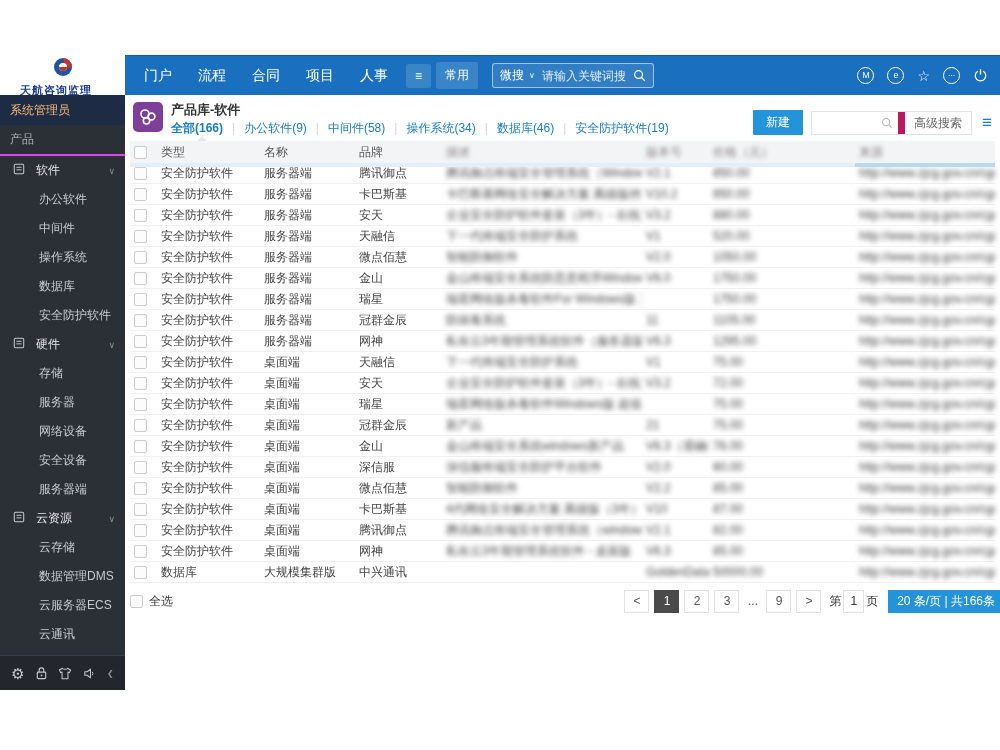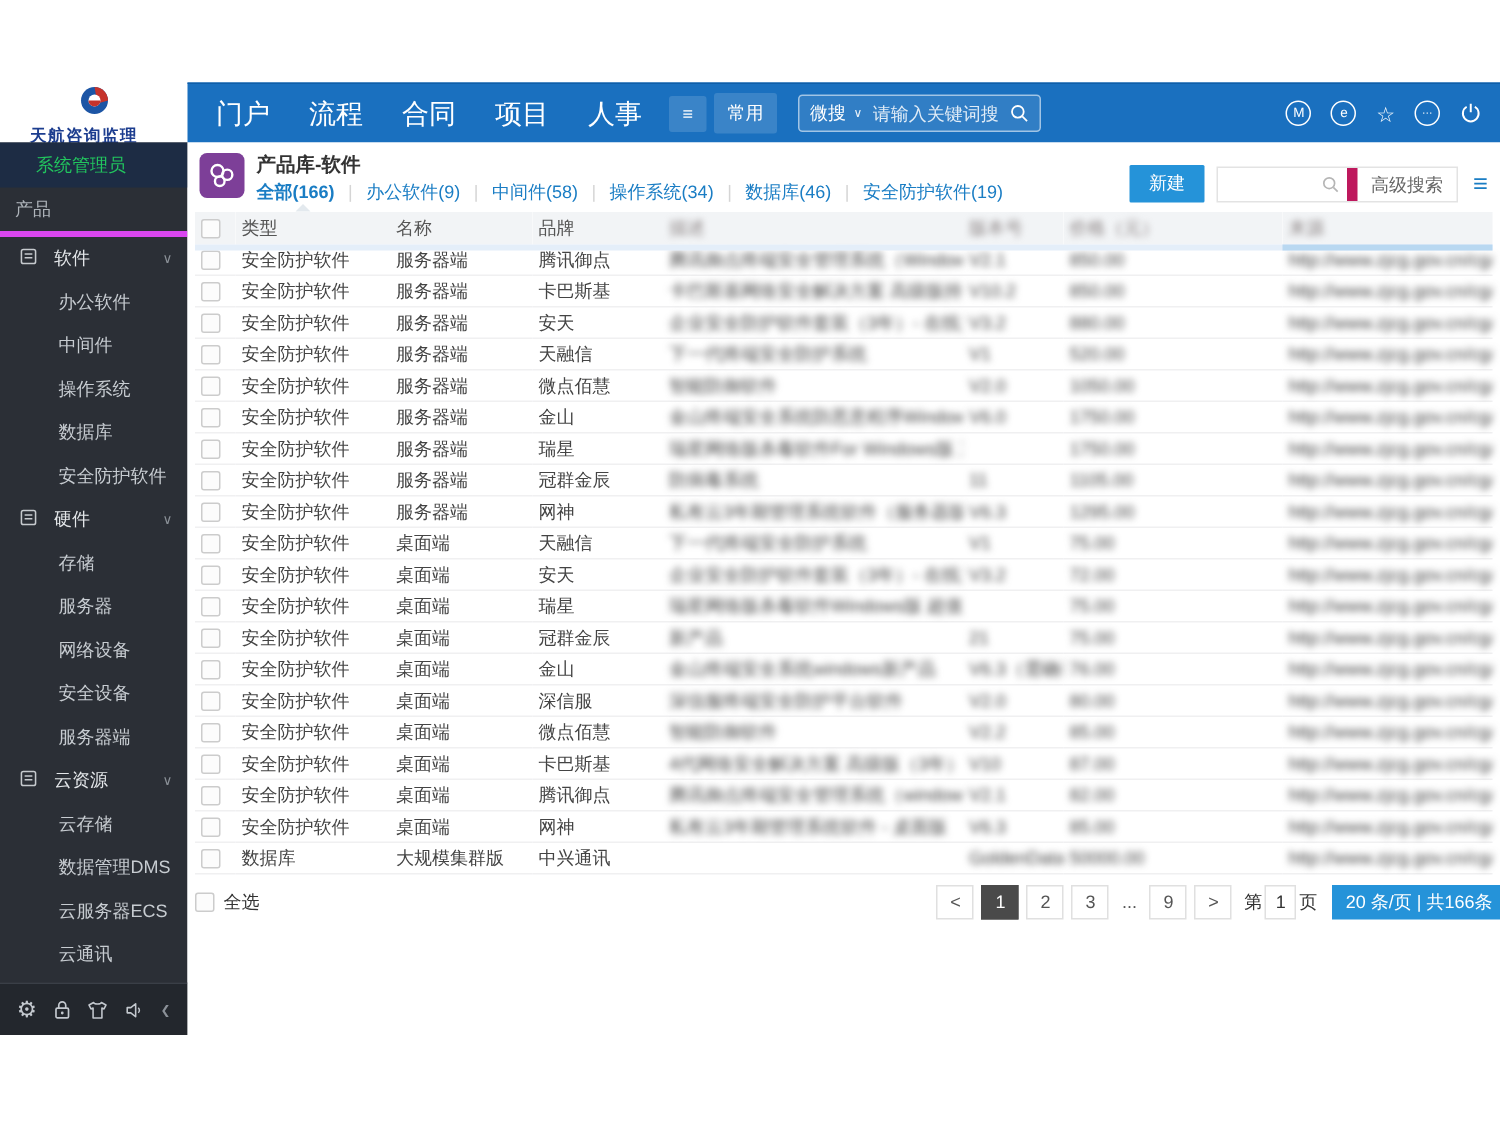--- a/index.html
+++ b/index.html
@@ -10,38 +10,38 @@
   
   .topbar{position:absolute;top:0;left:0;width:1000px;height:40px;display:flex;}
   .logo-block{width:125px;background:#fff;box-sizing:border-box;padding:2px 4px 0 4px;}
   .logo-row{display:flex;align-items:center;gap:4px;flex-direction:column;}
   .logo-mark{flex:0 0 auto;}
   .logo-texts{line-height:1;}
   .logo-title{color:#1c3d8f;font-weight:bold;font-size:11px;letter-spacing:1px;}
   .logo-sub{font-size:5px;color:#999;margin-top:1px;}
   .login-link{color:#2e9e3e;font-size:10px;margin:3px 0 0 16px;}
   .navbar{flex:1;background:#1a70bf;display:flex;align-items:center;color:#fff;padding:0 8px 0 6px;border-top:1px solid #0f5ea8;}
-  .nav-item{font-size:18px;margin:0 13px;cursor:pointer;white-space:nowrap;}
+  .nav-item{font-size:14px;margin:0 13px;cursor:pointer;white-space:nowrap;}
   .nav-box{background:rgba(255,255,255,.14);border-radius:2px;padding:5px 9px;font-size:12px;margin-left:5px;cursor:pointer;}
   .search-group{display:flex;align-items:center;border:1px solid rgba(255,255,255,.55);background:rgba(255,255,255,.10);
                 border-radius:3px;padding:3px 7px;margin-left:14px;gap:5px;}
   .search-label{font-size:12px;white-space:nowrap;}
   .search-caret{font-size:8px;opacity:.9;}
   .search-input{background:transparent;border:none;outline:none;color:#fff;width:84px;font-size:12px;
                 font-family:"Liberation Sans",sans-serif;}
   .search-input::placeholder{color:rgba(255,255,255,.85);}
   .nav-right{margin-left:auto;display:flex;align-items:center;gap:13px;padding-right:4px;}
   .circle-icon{width:15px;height:15px;border:1.2px solid #fff;border-radius:50%;font-size:9px;display:flex;
                align-items:center;justify-content:center;line-height:1;}
   .glyph-icon{font-size:14px;line-height:1;}
 
   
   .sidebar{position:absolute;top:40px;left:0;width:125px;height:595px;background:#2b2f36;color:#c7ccd1;box-sizing:border-box;}
-  .sys{height:30px;line-height:30px;background:#1d2c44;color:#22c55e;font-size:12px;padding-left:24px;}
-  .side-section{height:29px;line-height:29px;font-size:12px;color:#aeb4ba;padding-left:10px;border-bottom:4px solid #d946ef;}
+  .sys{height:30px;line-height:30px;background:#1d2c44;color:#fdba74;font-size:12px;padding-left:10px;}
+  .side-section{height:29px;line-height:29px;font-size:12px;color:#aeb4ba;padding-left:10px;border-bottom:2px solid #d946ef;}
   .group-h{display:flex;align-items:center;height:29px;font-size:12px;color:#e4e7ea;padding-left:13px;gap:11px;cursor:pointer;}
   .chev{margin-left:auto;margin-right:10px;color:#8b9198;font-size:9px;}
   .side-item{height:29px;line-height:29px;padding-left:39px;font-size:12px;color:#c7ccd1;cursor:pointer;white-space:nowrap;}
   .side-toolbar{position:absolute;bottom:0;left:0;width:125px;height:35px;background:#23272d;border-top:1px solid #3a3f47;
                 display:flex;align-items:center;justify-content:space-around;box-sizing:border-box;padding:0 6px;}
   .tool-ico{color:#c3c8ce;font-size:15px;line-height:1;display:flex;align-items:center;}
   .collapse-chev{color:#8b9198;font-size:8px;}
 
   
   .main{position:absolute;top:40px;left:125px;width:875px;height:595px;background:#fff;}

